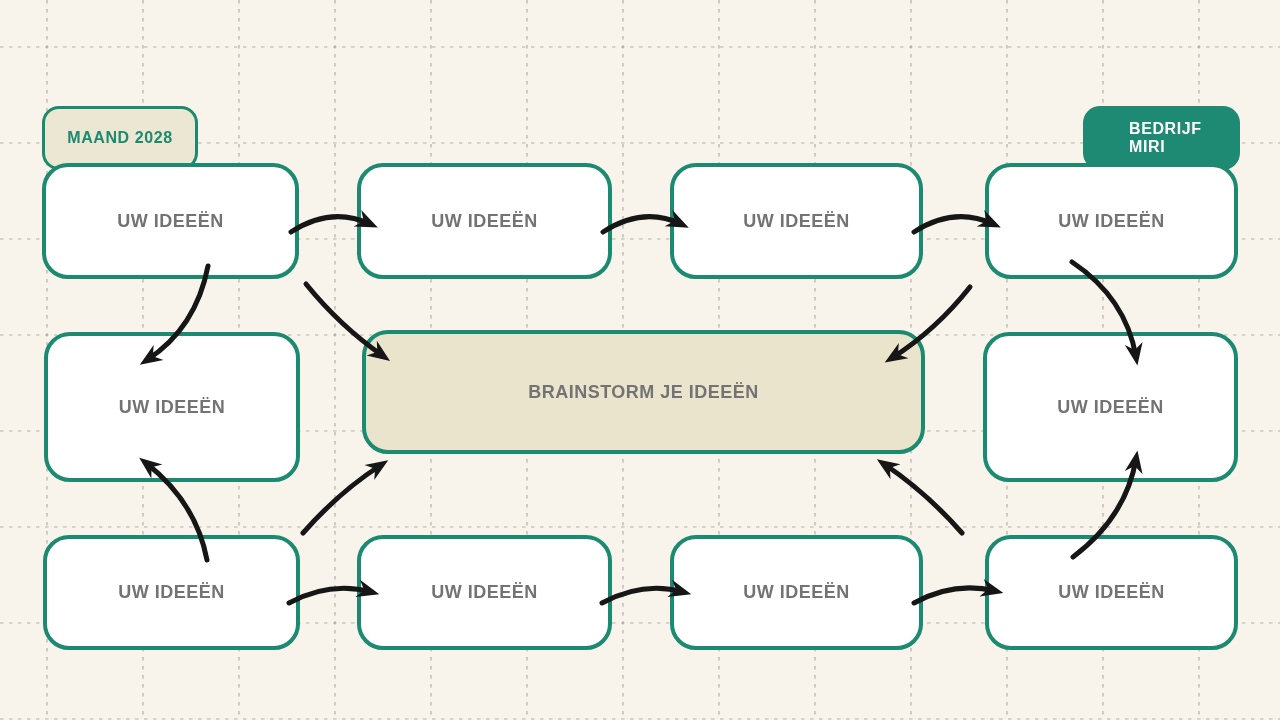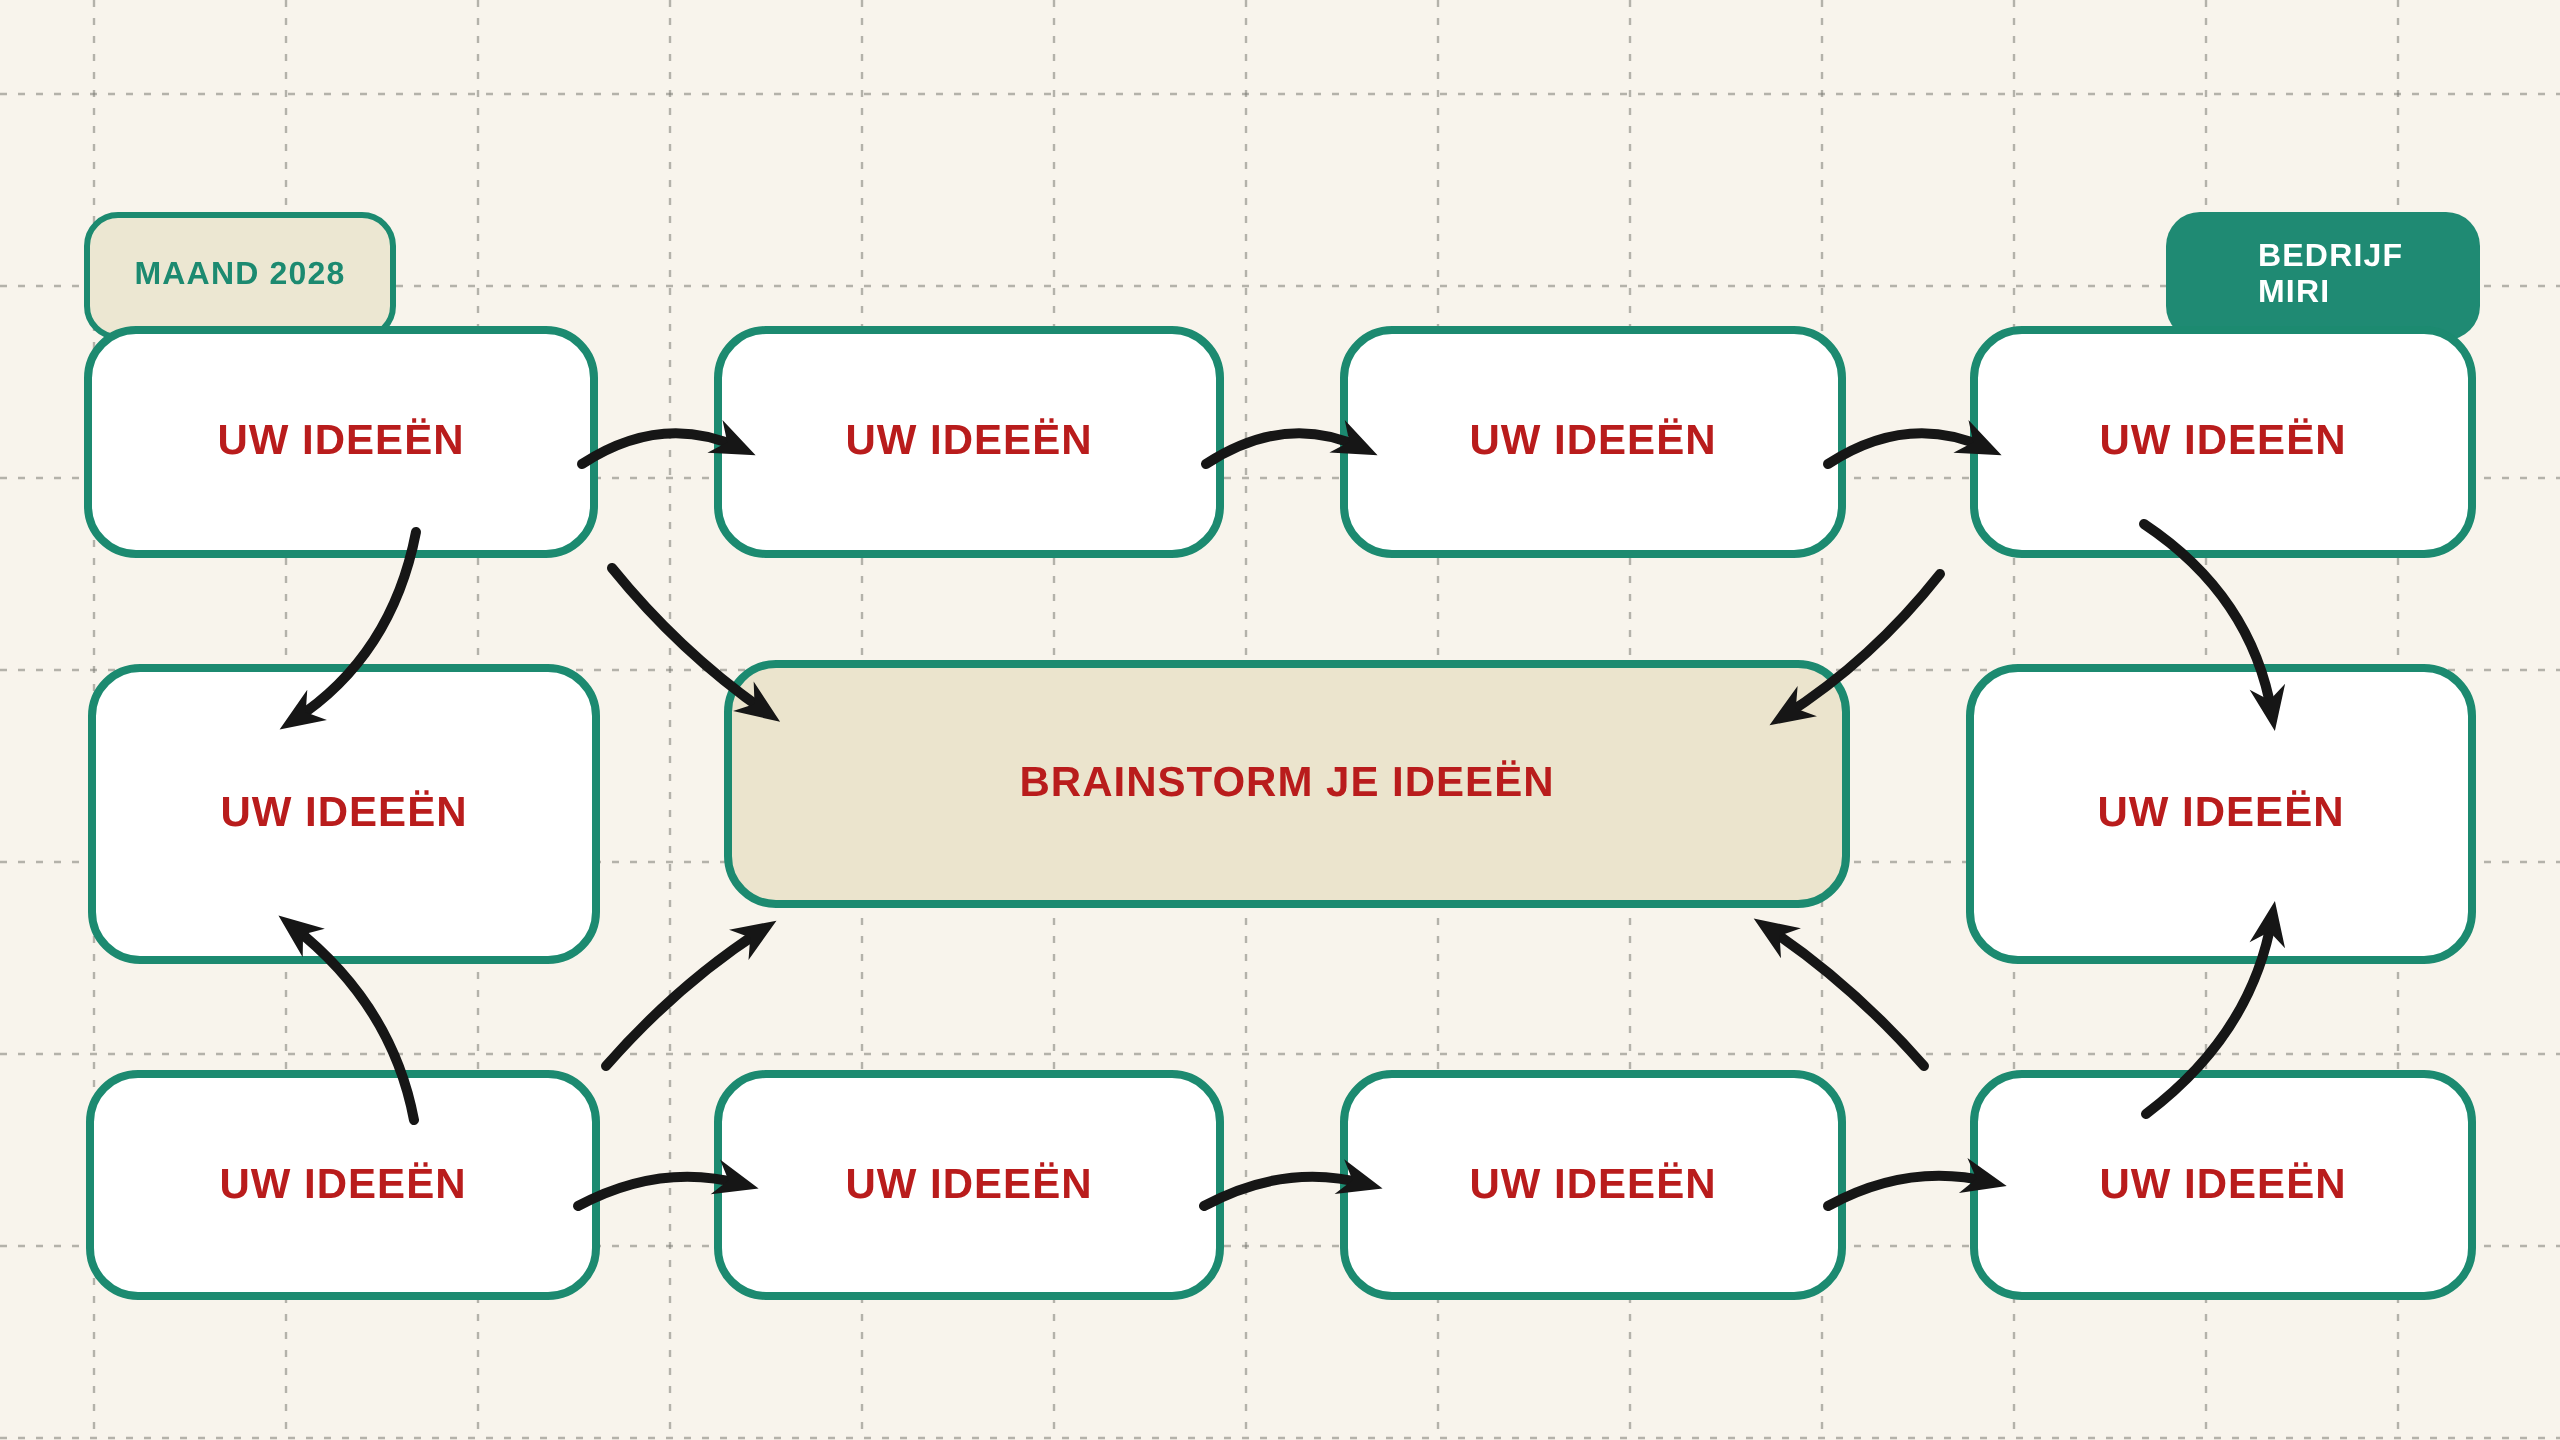--- a/index.html
+++ b/index.html
@@ -14,23 +14,23 @@
   #grid-layer { z-index: 0; }
   #arrow-layer { z-index: 3; pointer-events: none; }
 
   .box {
     position: absolute;
     box-sizing: border-box;
     background: #ffffff;
     border: 4px solid #1c8a70;
     border-radius: 26px;
     display: flex; align-items: center; justify-content: center;
-    color: #b91c1c;
+    color: #737373;
     font-weight: bold;
-    font-size: 21px;
+    font-size: 18px;
     letter-spacing: 0.5px;
     z-index: 2;
     text-align: left;
   }
   .box.center-box { background: #ebe4cd; }
 
   .badge {
     position: absolute;
     box-sizing: border-box;
     height: 64px;

